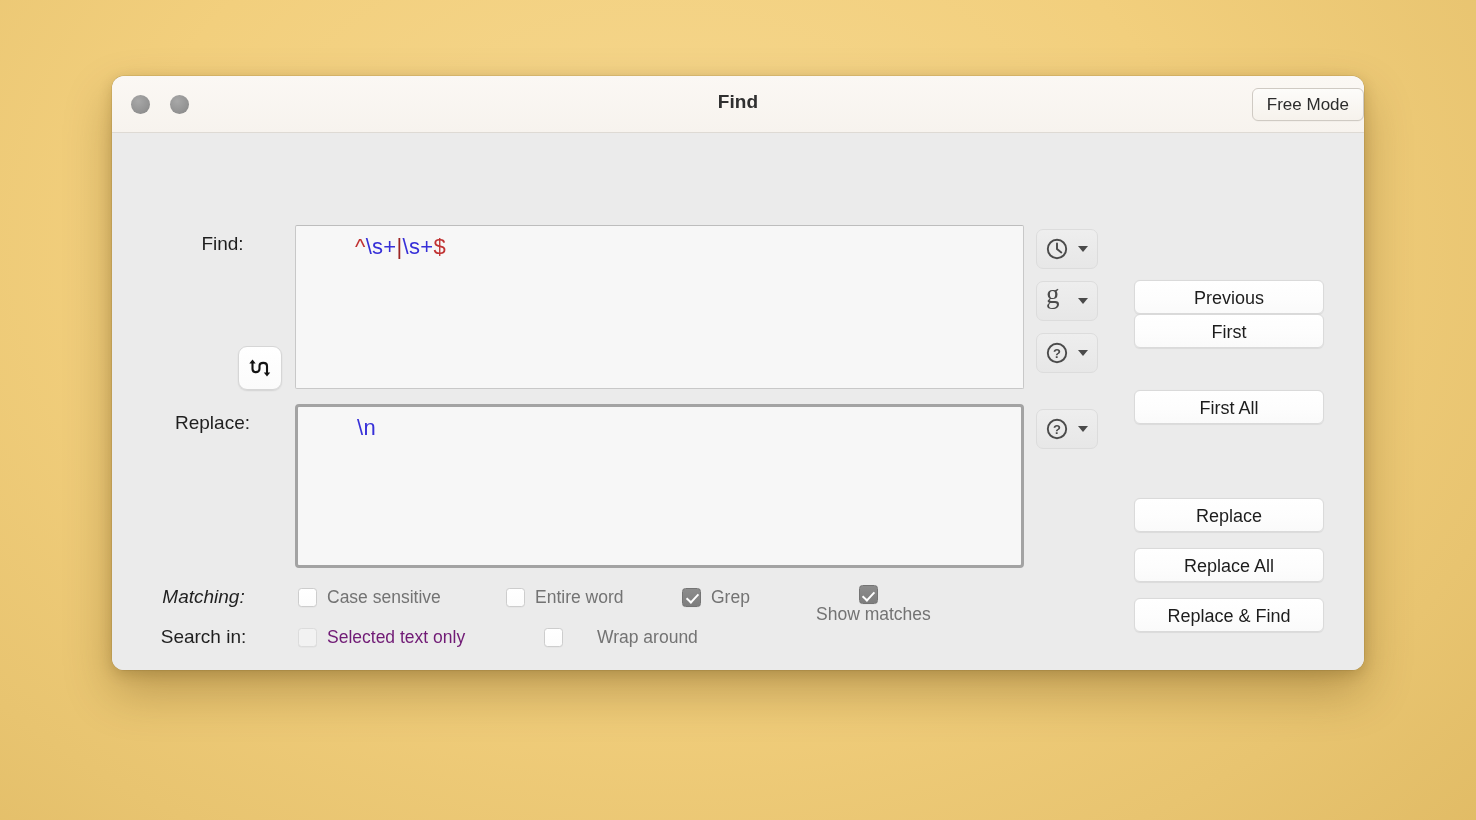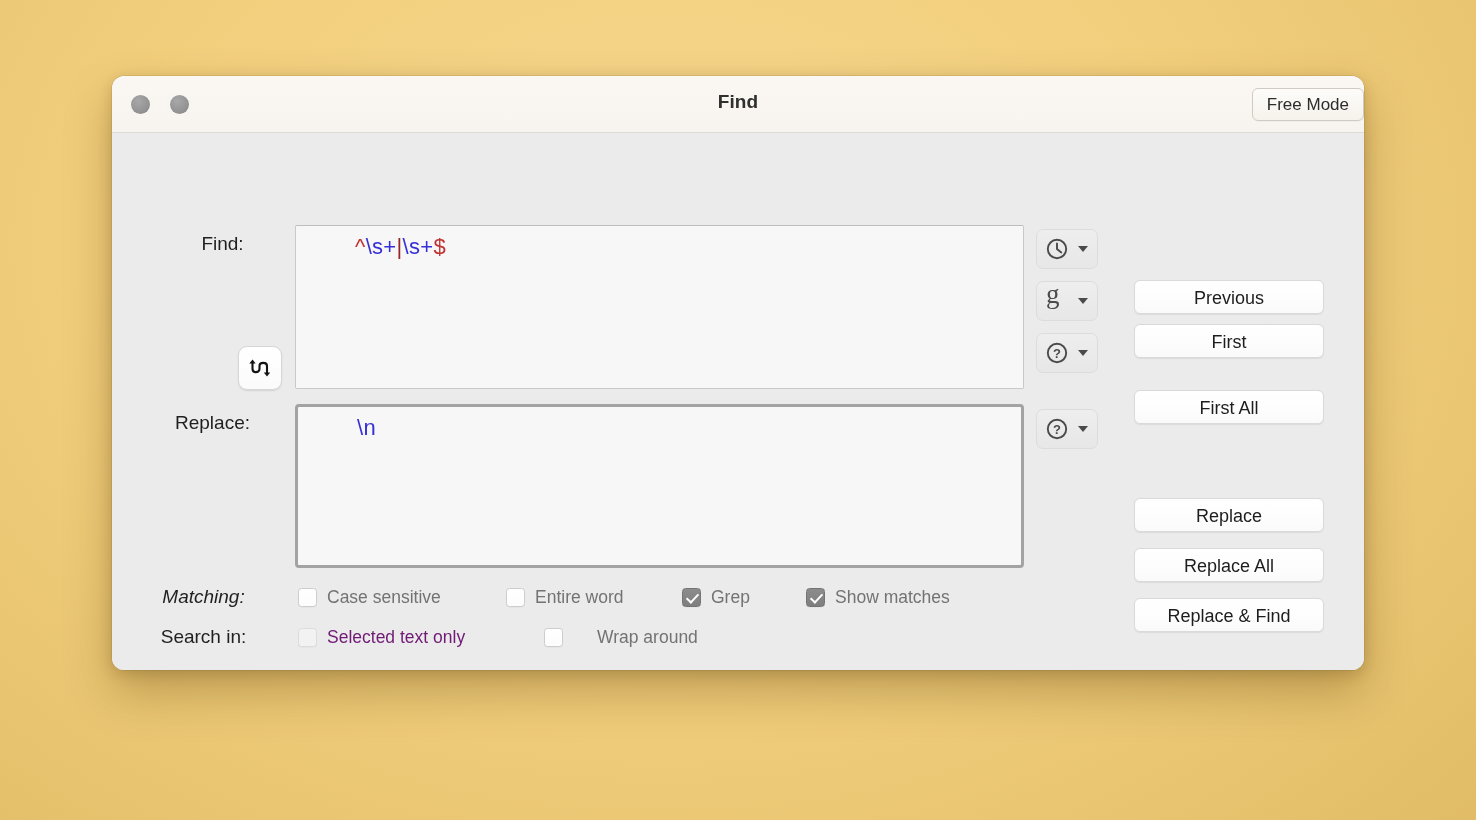--- a/index.html
+++ b/index.html
@@ -324,21 +324,21 @@
 
     <div class="dropbtn" id="drop-help2">
       <svg class="glyph" viewBox="0 0 24 24">
         <circle cx="12" cy="12" r="9.2" stroke="#4b4b4b" stroke-width="1.9" fill="none"></circle>
         <text x="12" y="17" text-anchor="middle" font-family="Liberation Sans, sans-serif" font-size="13" font-weight="bold" fill="#4b4b4b">?</text>
       </svg>
       <div class="caret"></div>
     </div>
 
     <div class="action-btn" style="top:147px;">Previous</div>
-    <div class="action-btn" style="top:191px;">First</div>
+    <div class="action-btn" style="top:181px;">First</div>
     <div class="action-btn" style="top:257px;">First All</div>
     <div class="action-btn" style="top:365px;">Replace</div>
     <div class="action-btn" style="top:415px;">Replace All</div>
     <div class="action-btn" style="top:465px;">Replace &amp; Find</div>
 
     <div class="row-label" style="left:20px; top:453px; width:143px;font-style:italic;">Matching:</div>
 
     <div class="cb-wrap" style="left:186px; top:452px;">
       <span class="cb-box"></span>
       <span class="cb-text">Case sensitive</span>
@@ -347,21 +347,21 @@
     <div class="cb-wrap" style="left:394px; top:452px;">
       <span class="cb-box"></span>
       <span class="cb-text">Entire word</span>
     </div>
 
     <div class="cb-wrap" style="left:570px; top:452px;">
       <span class="cb-box checked"></span>
       <span class="cb-text">Grep</span>
     </div>
 
-    <div class="cb-wrap" style="left:694px; top:452px;">
+    <div class="cb-wrap" style="left:694px; top:452px;flex-direction:column;">
       <span class="cb-box checked"></span>
       <span class="cb-text">Show matches</span>
     </div>
 
     <div class="row-label" style="left:20px; top:493px; width:143px;">Search in:</div>
 
     <div class="cb-wrap" style="left:186px; top:492px;">
       <span class="cb-box disabled"></span>
       <span class="cb-text disabled">Selected text only</span>
     </div>

